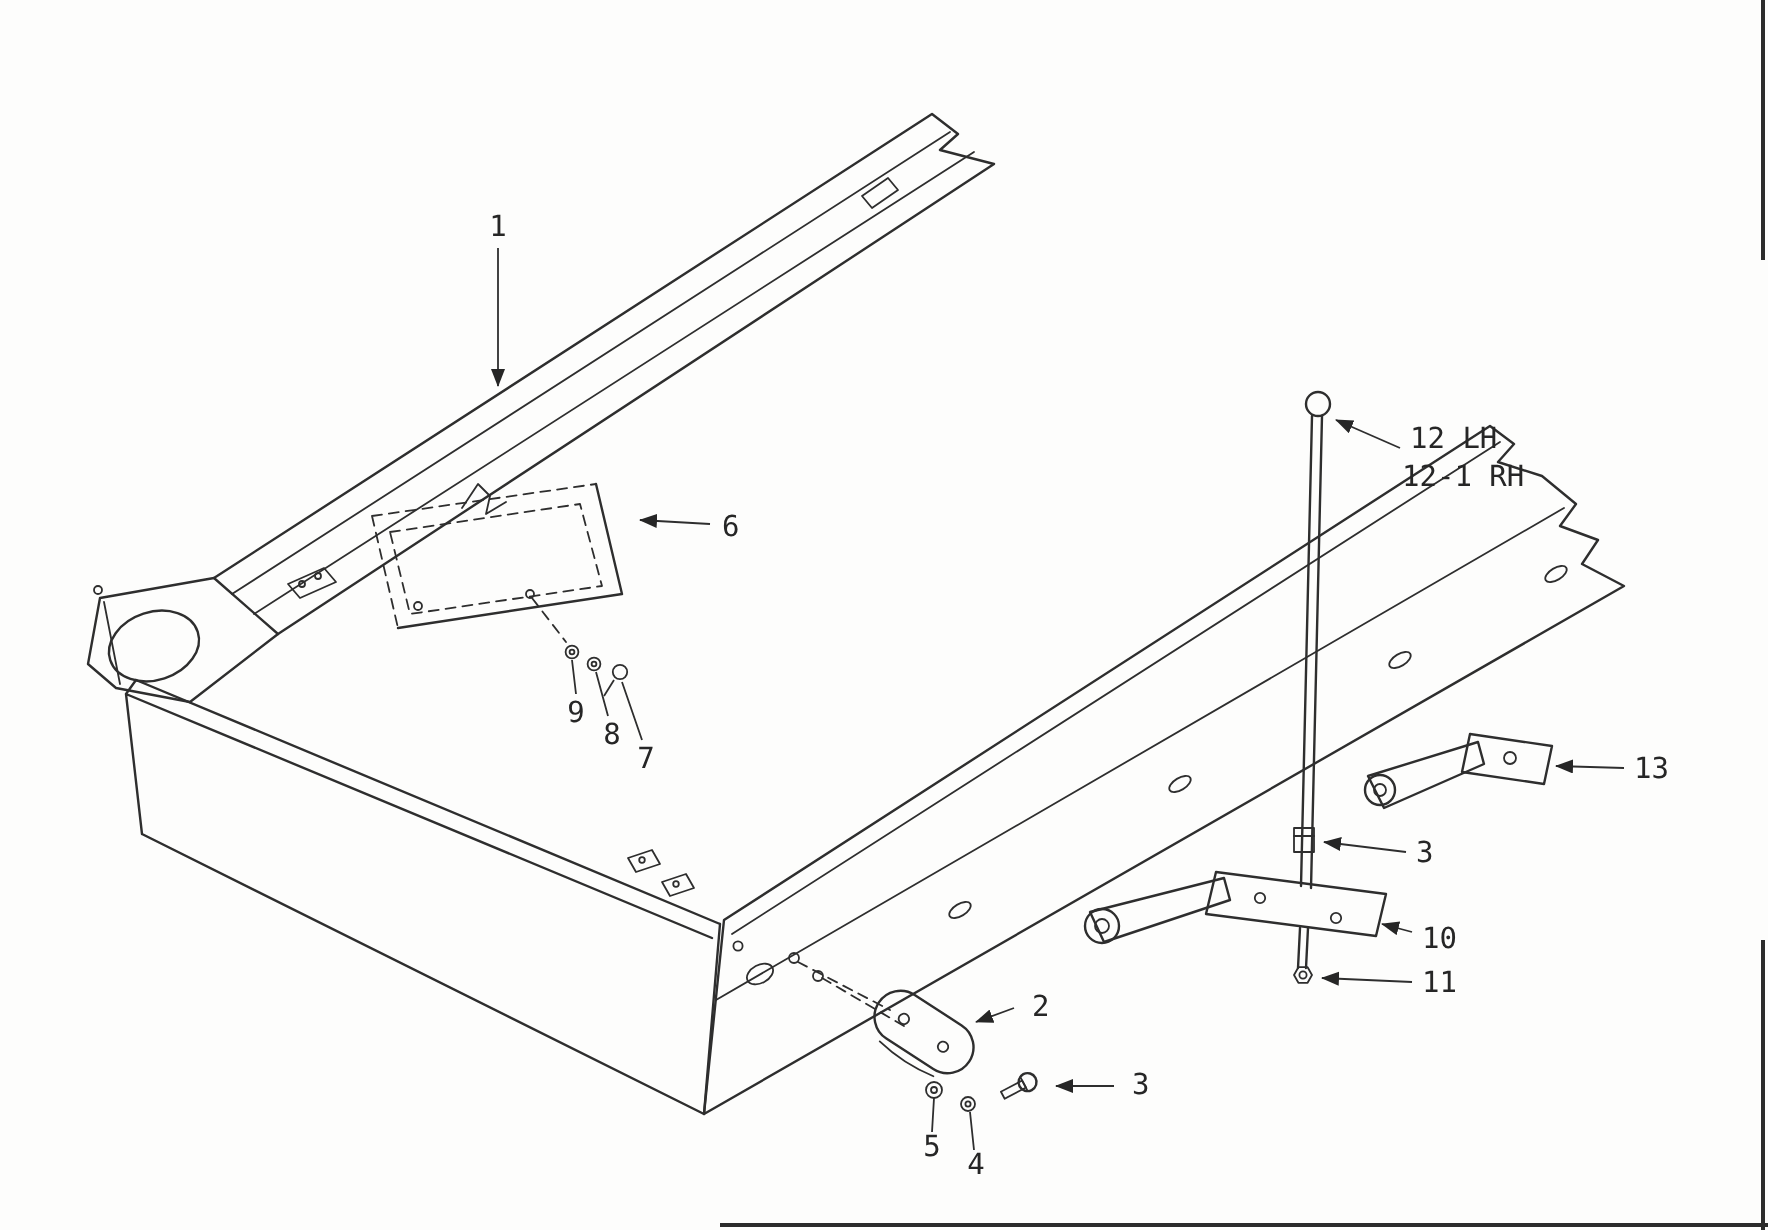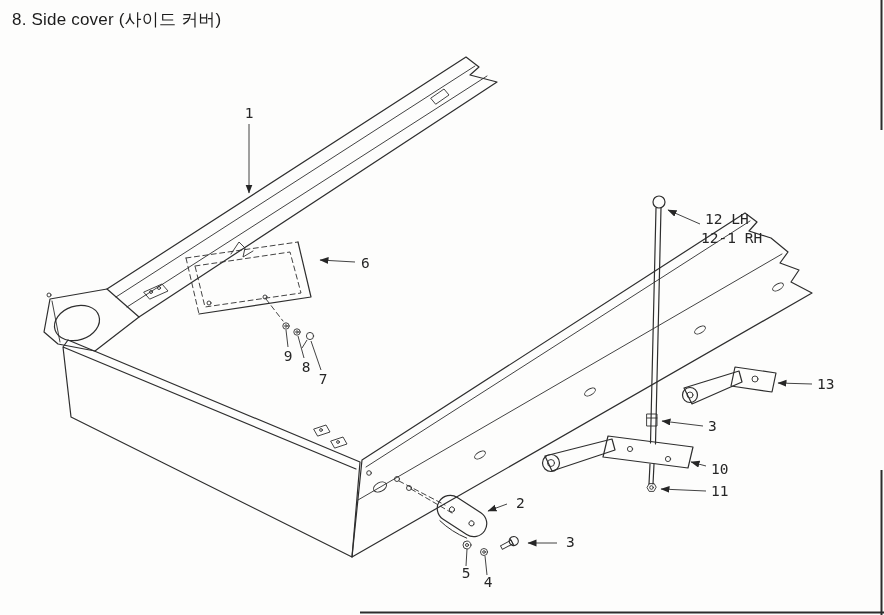--- a/index.html
+++ b/index.html
@@ -22,21 +22,20 @@
   .dash { stroke-dasharray:5 3.5; }
   .lead { fill:none; stroke:#2e2e2e; stroke-width:0.9; }
   .lbl { font-family:"DejaVu Sans Mono", monospace; font-size:14.5px; fill:#262626; }
   .edge { stroke:#2c2c2c; stroke-width:2; }
 </style>
 </head>
 <body>
 
 <div class="page">
 
-  <div class="title">8. Side cover (사이드 커버)</div>
 
   <svg class="diagram" width="884" height="615" viewBox="0 0 884 615">
 
     <defs>
       <pattern id="hatch" width="5" height="5" patternUnits="userSpaceOnUse" patternTransform="rotate(45)">
         <line x1="0" y1="0" x2="0" y2="5" stroke="#2e2e2e" stroke-width="1"></line>
       </pattern>
       <marker id="arr" markerUnits="userSpaceOnUse" markerWidth="10" markerHeight="8" refX="8.5" refY="3.5" orient="auto">
         <path d="M0 0 L9 3.5 L0 7 Z" fill="#262626"></path>
       </marker>

